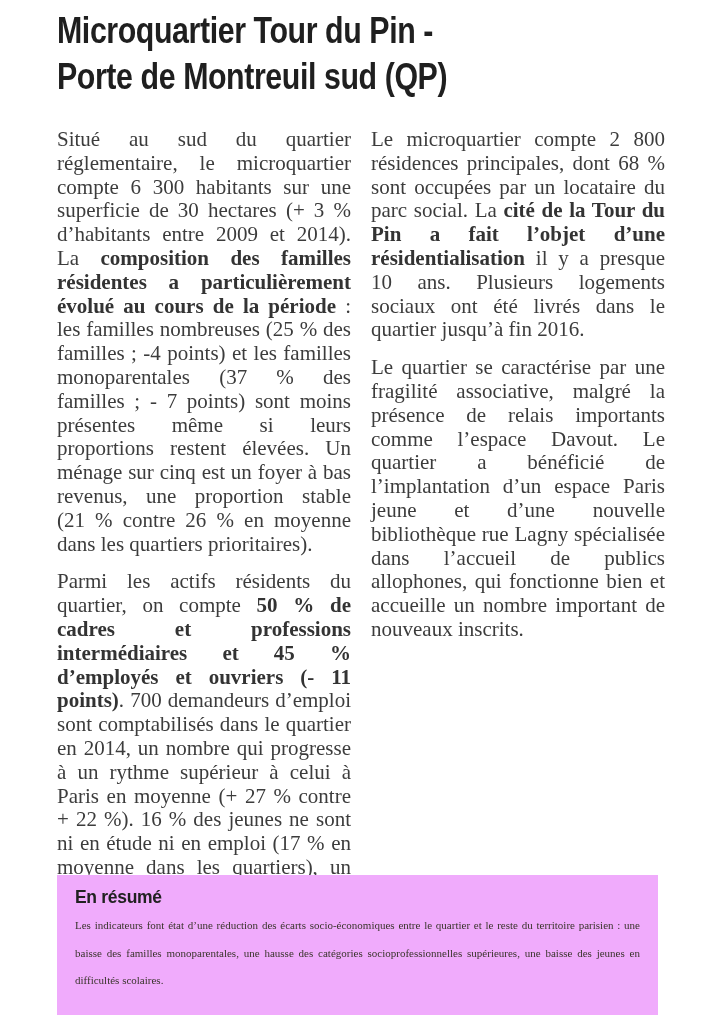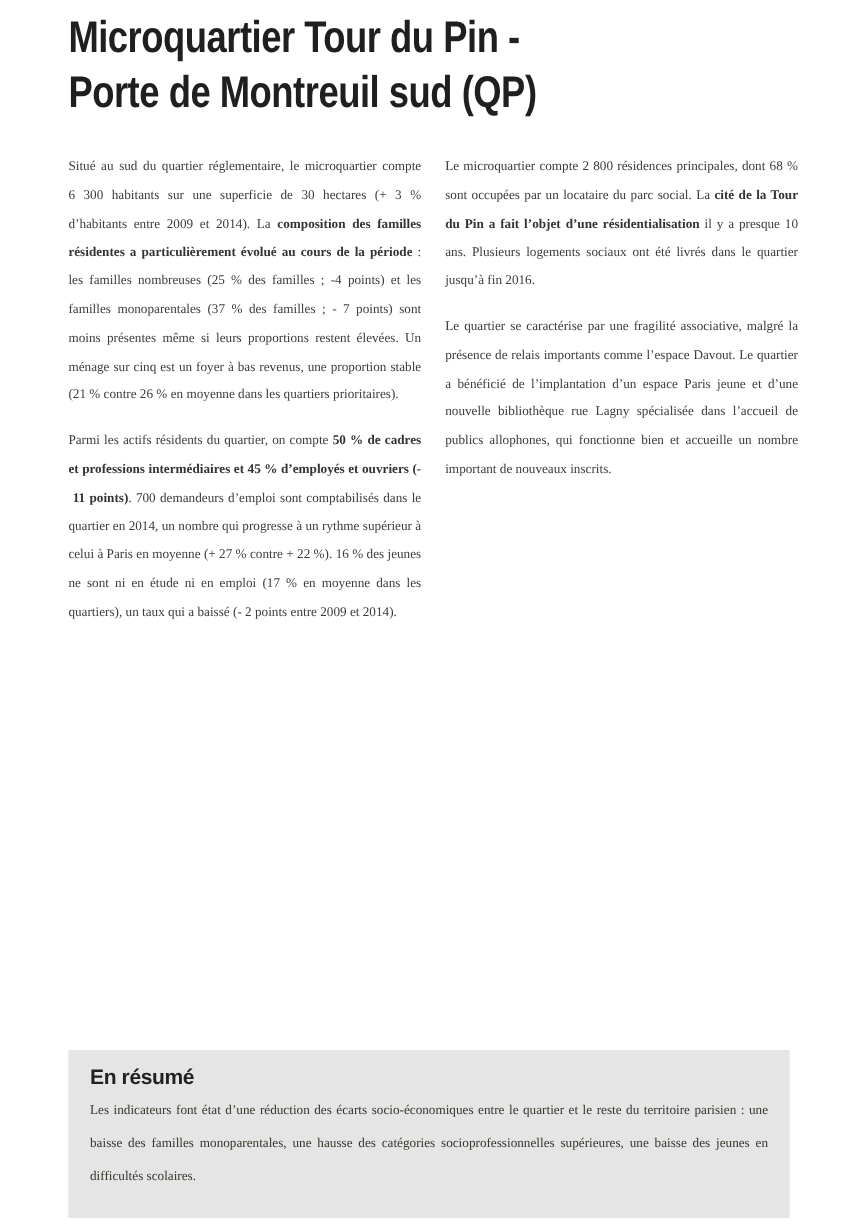--- a/index.html
+++ b/index.html
@@ -41,21 +41,21 @@
     position: absolute;
     left: 57px;
     top: 128px;
     width: 608px;
     display: flex;
     gap: 20px;
   }
   .col {
     width: 294px;
     text-align: justify;
-    font-size: 11px;
+    font-size: 21px;
     line-height: 23.8px;
     color: #3c3c3c;
   }
   .col p {
     margin: 0 0 14px 0;
     -webkit-hyphens: auto;
     hyphens: auto;
   }
   .b { font-weight: 700; color: #333333; }
   .summary {
@@ -101,18 +101,18 @@
     <div class="col">
       <p><span>Situé au sud du quartier réglementaire, le microquartier compte 6&nbsp;300 habitants sur une superficie de 30 hectares (+&nbsp;3&nbsp;% d’habitants entre 2009 et 2014). La </span><span class="b">composition des familles résidentes a particulièrement évolué au cours de la période</span><span>&nbsp;: les familles nombreuses (25&nbsp;% des familles&nbsp;; -4 points) et les familles monoparentales (37&nbsp;% des familles&nbsp;; -&nbsp;7 points) sont moins présentes même si leurs proportions restent élevées. Un ménage sur cinq est un foyer à bas revenus, une proportion stable (21&nbsp;% contre 26&nbsp;% en moyenne dans les quartiers prioritaires).</span></p>
       <p><span>Parmi les actifs résidents du quartier, on compte </span><span class="b">50&nbsp;% de cadres et professions intermédiaires et 45&nbsp;% d’employés et ouvriers (-&nbsp;11 points)</span><span>. 700 demandeurs d’emploi sont comptabilisés dans le quartier en 2014, un nombre qui progresse à un rythme supérieur à celui à Paris en moyenne (+&nbsp;27&nbsp;% contre +&nbsp;22&nbsp;%). 16&nbsp;% des jeunes ne sont ni en étude ni en emploi (17&nbsp;% en moyenne dans les quartiers), un taux qui a baissé (-&nbsp;2 points entre 2009 et 2014).</span></p>
     </div>
     <div class="col">
       <p><span>Le microquartier compte 2&nbsp;800 résidences principales, dont 68&nbsp;% sont occupées par un locataire du parc social. La </span><span class="b">cité de la Tour du Pin a fait l’objet d’une résidentialisation</span><span> il y a presque 10 ans. Plusieurs logements sociaux ont été livrés dans le quartier jusqu’à fin 2016.</span></p>
       <p><span>Le quartier se caractérise par une fragilité associative, malgré la présence de relais importants comme l’espace Davout. Le quartier a bénéficié de l’implantation d’un espace Paris jeune et d’une nouvelle bibliothèque rue Lagny spécialisée dans l’accueil de publics allophones, qui fonctionne bien et accueille un nombre important de nouveaux inscrits.</span></p>
     </div>
   </div>
 
-  <div class="summary" style="background-color: #e5e5e5;">
+  <div class="summary" style="background-color: #f0abfc;">
     <div class="summary-heading">En résumé</div>
     <p class="summary-text">Les indicateurs font état d’une réduction des écarts socio-économiques entre le quartier et le reste du territoire parisien&nbsp;: une baisse des familles monoparentales, une hausse des catégories socioprofessionnelles supérieures, une baisse des jeunes en difficultés scolaires.</p>
   </div>
 
 </div>
 
 </body></html>

